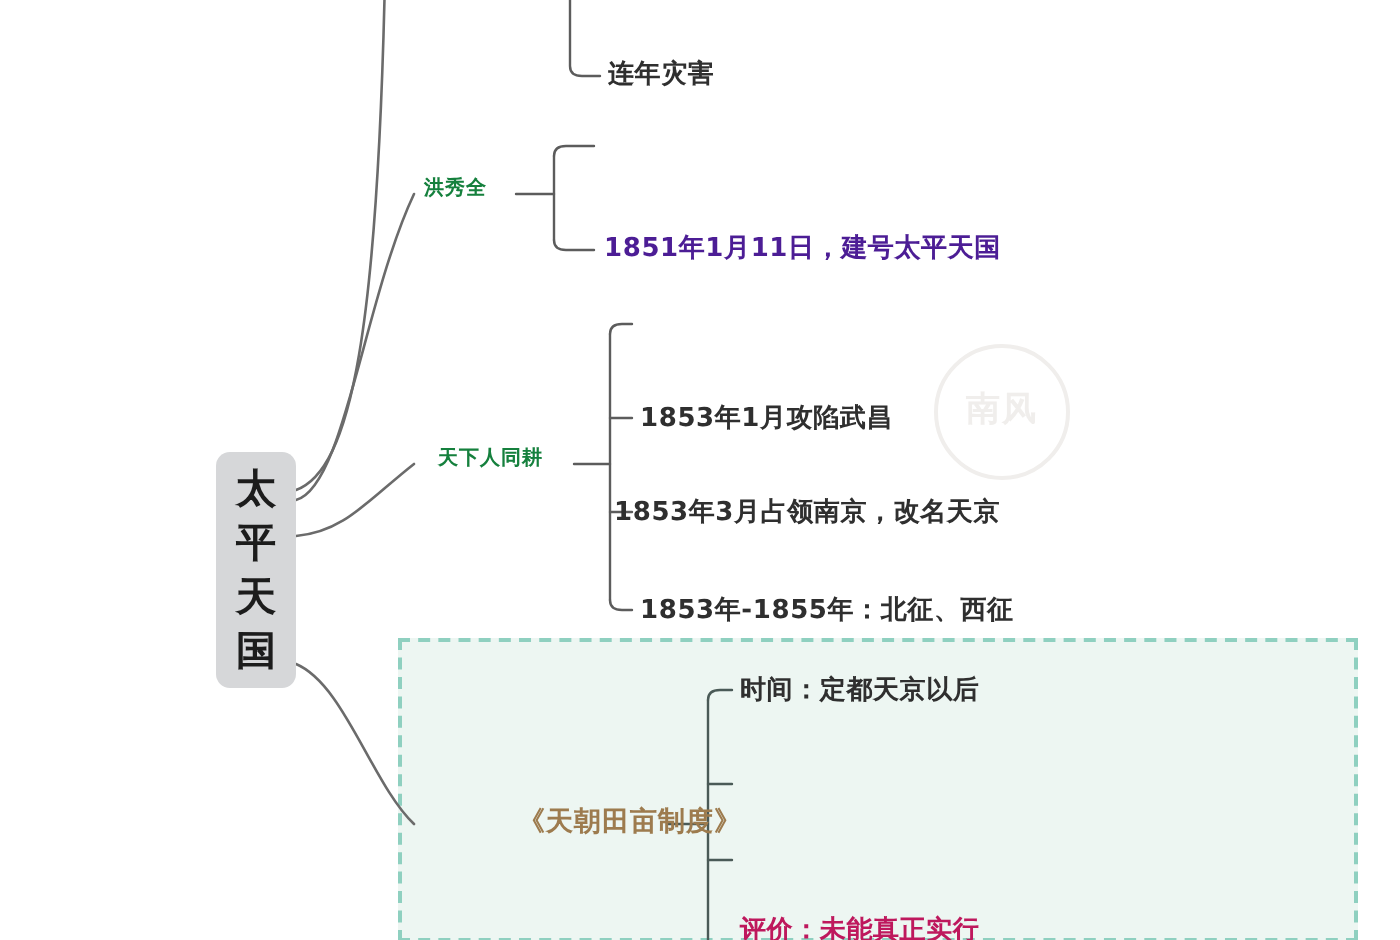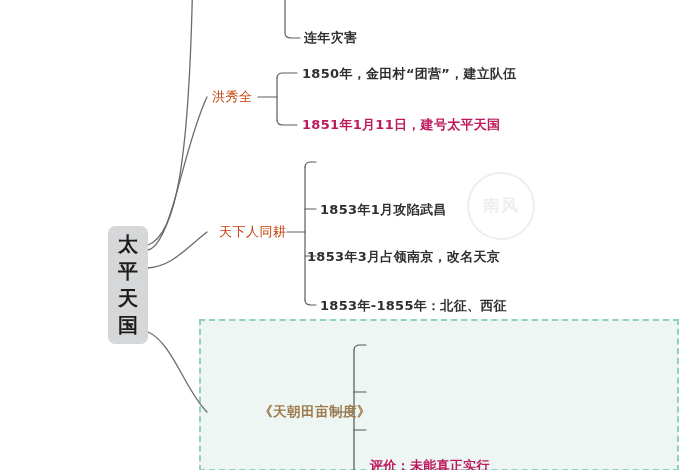--- a/index.html
+++ b/index.html
@@ -38,28 +38,28 @@
     line-height:1.36;letter-spacing:0;
   }
 
   
   .node{
     position:absolute;
     white-space:nowrap;
     line-height:1;
   }
   .branch-label{
-    font-size:13px;font-weight:normal;color:#c2410c;
+    font-size:10px;font-weight:bold;color:#15803d;
     letter-spacing:.5px;
   }
   .leaf{
     font-size:13px;font-weight:bold;color:#2f2f2f;
     letter-spacing:.3px;
   }
-  .leaf.orange{color:#be185d;}
+  .leaf.orange{color:#4c1d95;}
   .leaf.faint2{color:#be185d;}
   .group-label{
     font-size:13.5px;font-weight:bold;color:#9d7b4e;
     letter-spacing:.5px;
   }
 
   
   .watermark{
     position:absolute;left:467px;top:172px;
     width:64px;height:64px;border-radius:50%;
@@ -121,28 +121,28 @@
   <div class="root-node">
     <span class="ch">太</span>
     <span class="ch">平</span>
     <span class="ch">天</span>
     <span class="ch">国</span>
   </div>
 
   <div class="node leaf" style="left:304px;top:31px;">连年灾害</div>
 
   <div class="node branch-label" style="left:212px;top:90px;">洪秀全</div>
-  <div class="node leaf" style="left:302px;top:67px;">1850年，金田村“团营”，建立队伍</div>
   <div class="node leaf orange" style="left:302px;top:118px;">1851年1月11日，建号太平天国</div>
 
   <div class="node branch-label" style="left:219px;top:225px;">天下人同耕</div>
   <div class="node leaf" style="left:320px;top:203px;">1853年1月攻陷武昌</div>
   <div class="node leaf" style="left:307px;top:250px;">1853年3月占领南京，改名天京</div>
   <div class="node leaf" style="left:320px;top:299px;">1853年-1855年：北征、西征</div>
 
   <div class="node group-label" style="left:219px;top:405px;margin-left:40px;">《天朝田亩制度》</div>
+  <div class="node leaf" style="left:370px;top:339px;">时间：定都天京以后</div>
   <div class="node leaf faint2" style="left:370px;top:459px;">评价：未能真正实行</div>
 
   <div class="watermark">
     <span>南风</span>
   </div>
 
 </div>
 
 </body></html>

